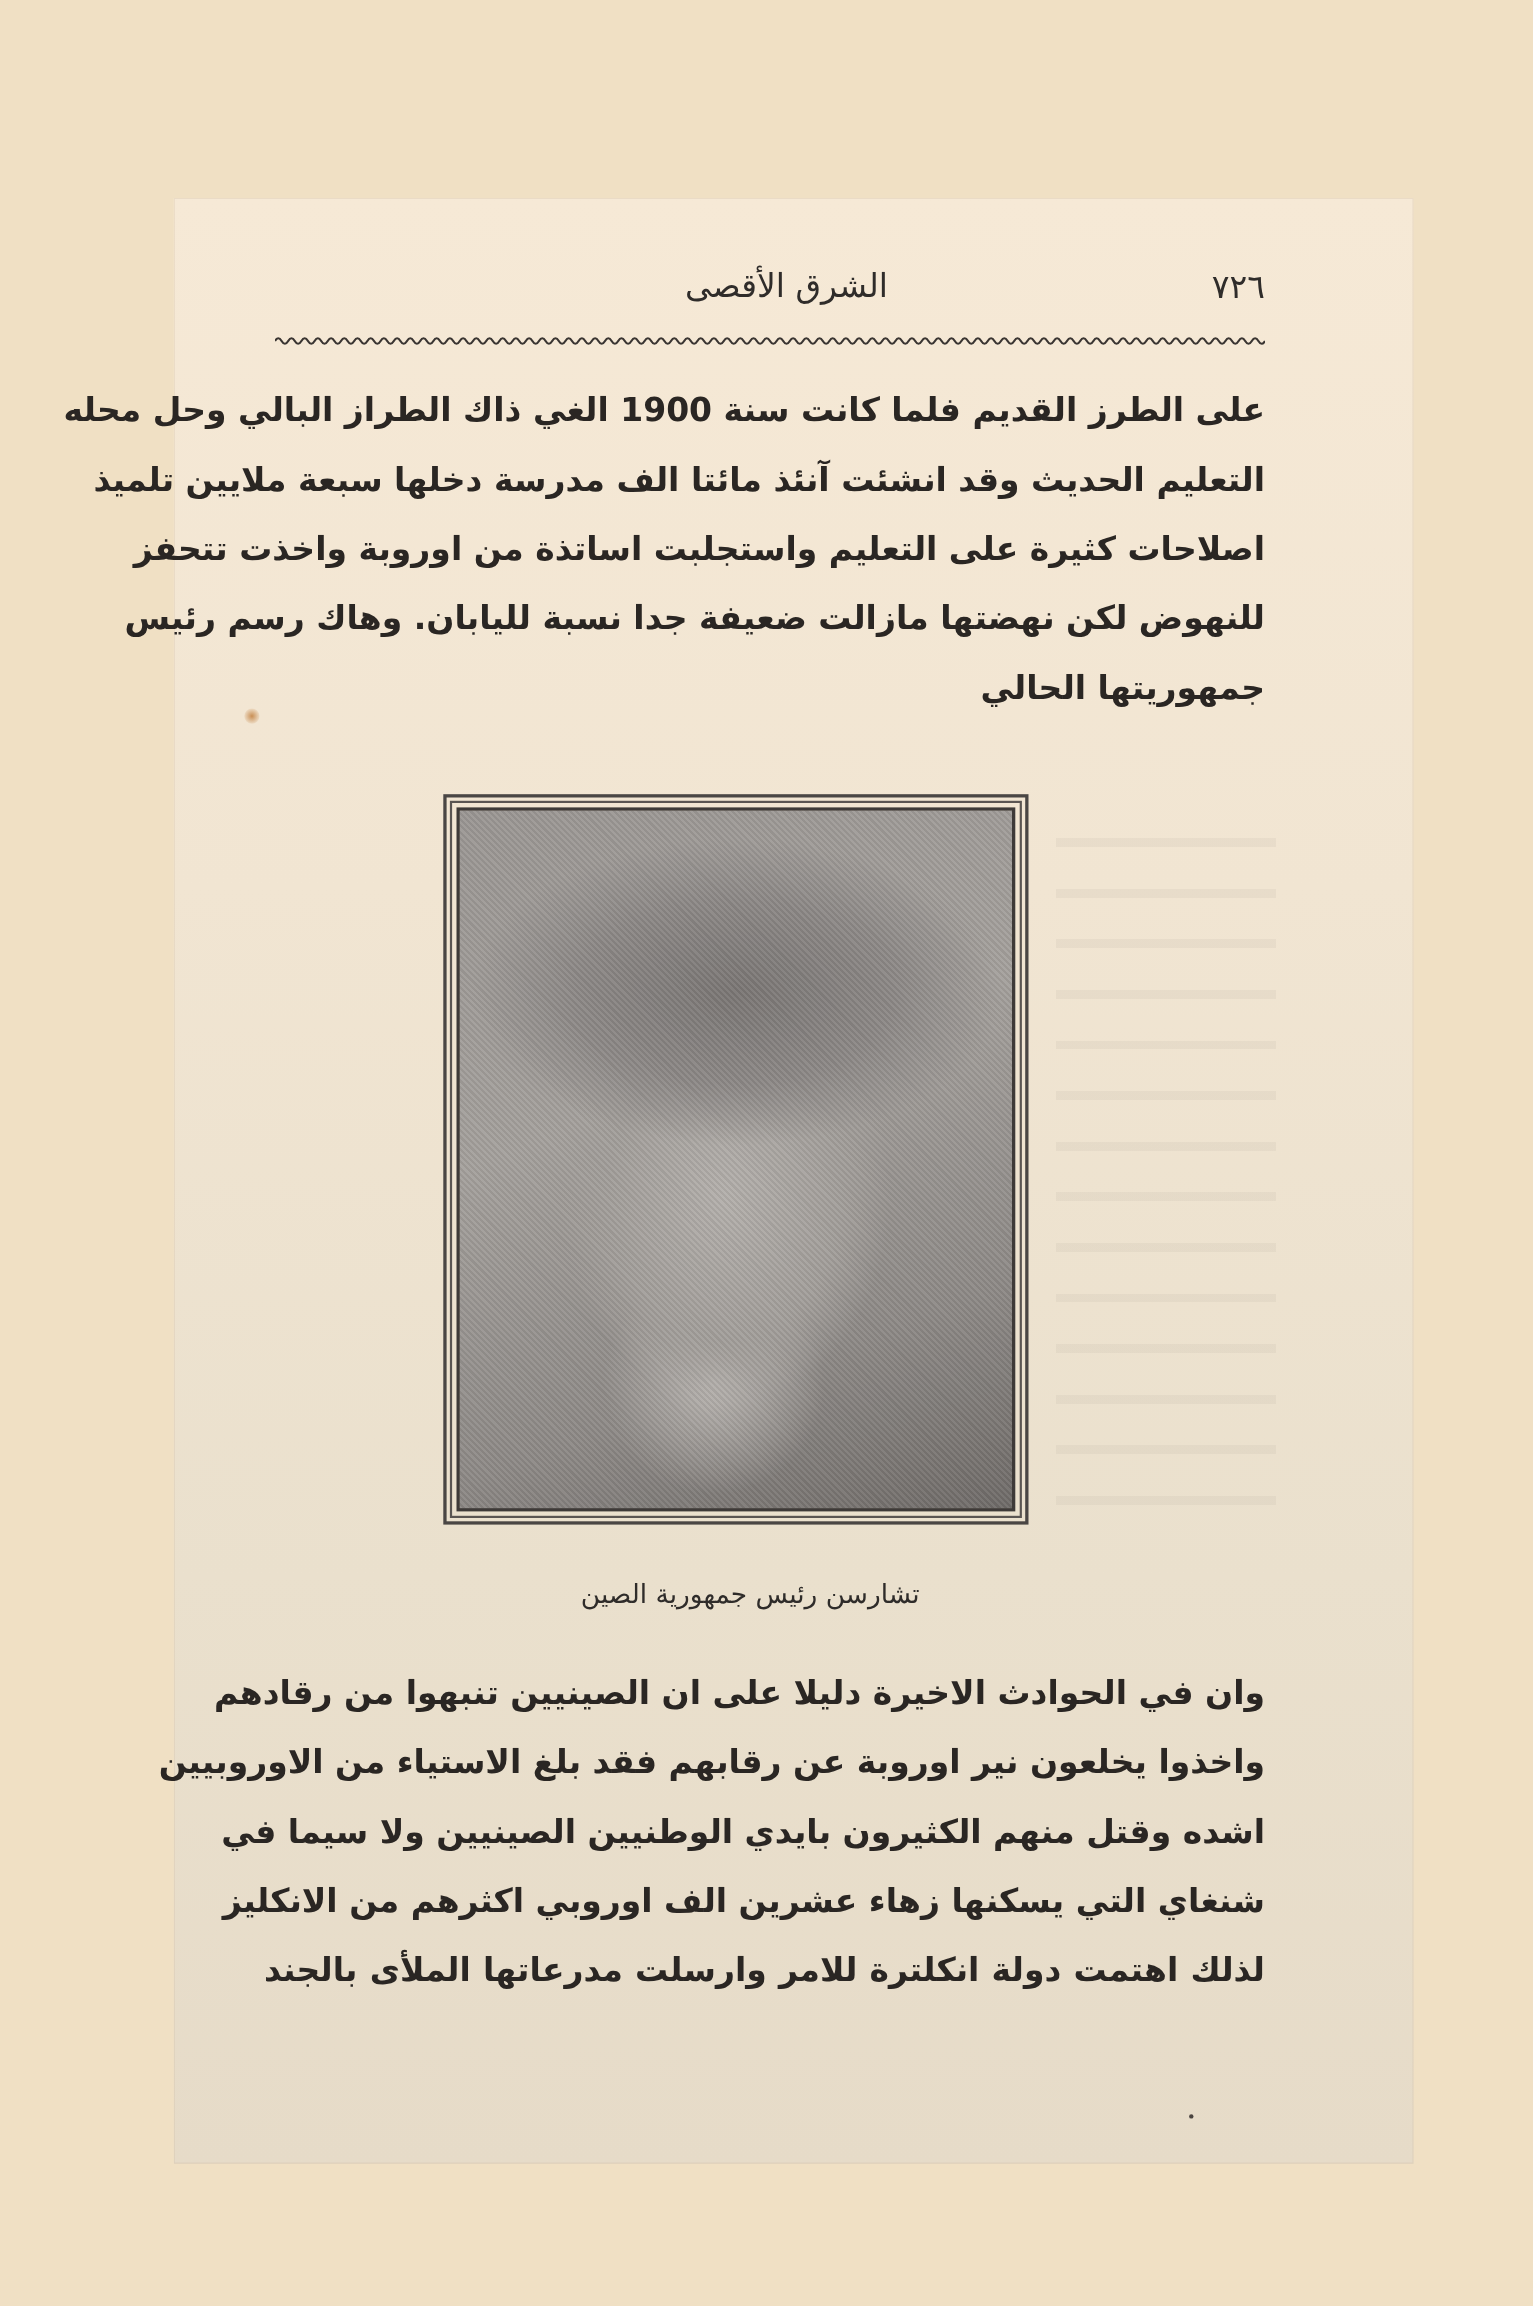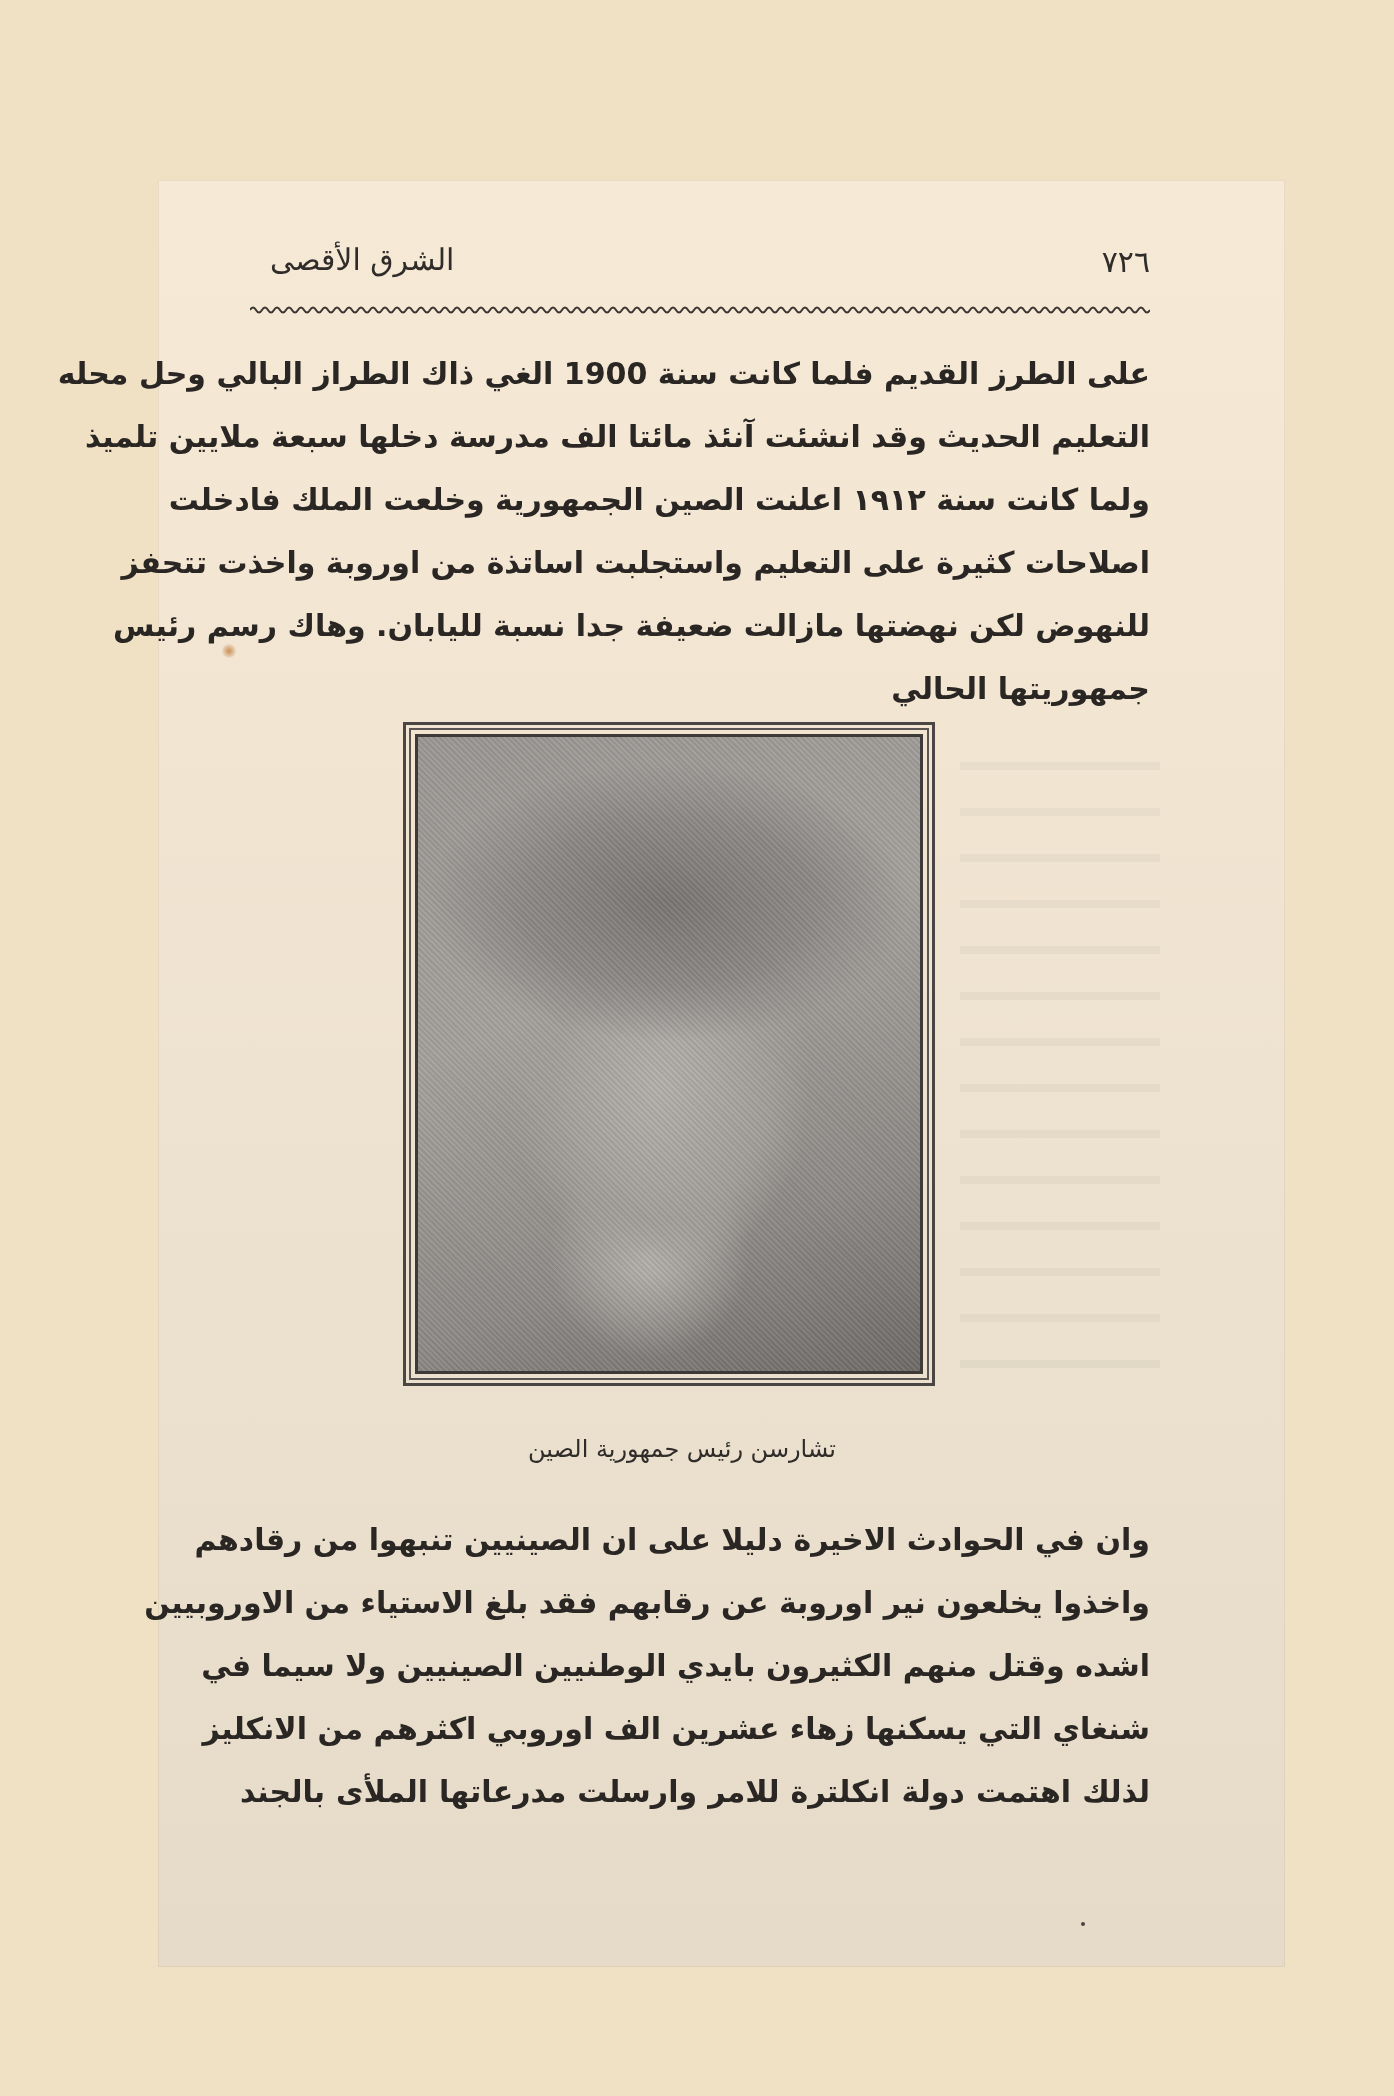--- a/index.html
+++ b/index.html
@@ -37,21 +37,21 @@
     top: 2px;
     font-family: "DejaVu Sans", sans-serif;
     font-size: 30px;
     color: #2f2c2a;
   }
   .running-title {
     position: absolute;
     left: 0;
     right: 0;
     top: 0;
-    text-align: left;
+    text-align: center;
     font-family: "DejaVu Serif", serif;
     font-size: 30px;
     color: #2f2c2a;
     padding-left: 40px;
   }
   .wavy-rule {
     position: absolute;
     left: 250px;
     top: 304px;
     width: 900px;
@@ -172,21 +172,20 @@
   <span class="running-title">الشرق الأقصى</span>
 </div>
 
 <svg class="wavy-rule" viewBox="0 0 900 12" preserveAspectRatio="none">
   <path d="M0 6 Q 3 1 6 6 T 12 6 T 18 6 T 24 6 T 30 6 T 36 6 T 42 6 T 48 6 T 54 6 T 60 6 T 66 6 T 72 6 T 78 6 T 84 6 T 90 6 T 96 6 T 102 6 T 108 6 T 114 6 T 120 6 T 126 6 T 132 6 T 138 6 T 144 6 T 150 6 T 156 6 T 162 6 T 168 6 T 174 6 T 180 6 T 186 6 T 192 6 T 198 6 T 204 6 T 210 6 T 216 6 T 222 6 T 228 6 T 234 6 T 240 6 T 246 6 T 252 6 T 258 6 T 264 6 T 270 6 T 276 6 T 282 6 T 288 6 T 294 6 T 300 6 T 306 6 T 312 6 T 318 6 T 324 6 T 330 6 T 336 6 T 342 6 T 348 6 T 354 6 T 360 6 T 366 6 T 372 6 T 378 6 T 384 6 T 390 6 T 396 6 T 402 6 T 408 6 T 414 6 T 420 6 T 426 6 T 432 6 T 438 6 T 444 6 T 450 6 T 456 6 T 462 6 T 468 6 T 474 6 T 480 6 T 486 6 T 492 6 T 498 6 T 504 6 T 510 6 T 516 6 T 522 6 T 528 6 T 534 6 T 540 6 T 546 6 T 552 6 T 558 6 T 564 6 T 570 6 T 576 6 T 582 6 T 588 6 T 594 6 T 600 6 T 606 6 T 612 6 T 618 6 T 624 6 T 630 6 T 636 6 T 642 6 T 648 6 T 654 6 T 660 6 T 666 6 T 672 6 T 678 6 T 684 6 T 690 6 T 696 6 T 702 6 T 708 6 T 714 6 T 720 6 T 726 6 T 732 6 T 738 6 T 744 6 T 750 6 T 756 6 T 762 6 T 768 6 T 774 6 T 780 6 T 786 6 T 792 6 T 798 6 T 804 6 T 810 6 T 816 6 T 822 6 T 828 6 T 834 6 T 840 6 T 846 6 T 852 6 T 858 6 T 864 6 T 870 6 T 876 6 T 882 6 T 888 6 T 894 6 T 900 6" fill="none" stroke="#3a3532" stroke-width="2"></path>
 </svg>
 
 <div class="body-text para1">
   <span class="line">على الطرز القديم فلما كانت سنة 1900 الغي ذاك الطراز البالي وحل محله</span>
   <span class="line">التعليم الحديث وقد انشئت آنئذ مائتا الف مدرسة دخلها سبعة ملايين تلميذ</span>
-  <span class="line">ولما كانت سنة ١٩١٢ اعلنت الصين الجمهورية وخلعت الملك فادخلت</span>
   <span class="line">اصلاحات كثيرة على التعليم واستجلبت اساتذة من اوروبة واخذت تتحفز</span>
   <span class="line">للنهوض لكن نهضتها مازالت ضعيفة جدا نسبة لليابان. وهاك رسم رئيس</span>
   <span class="line short">جمهوريتها الحالي</span>
 </div>
 
 <div class="figure">
   <div class="frame-outer"></div>
   <div class="frame-mid"></div>
   <div class="frame-inner"></div>
 </div>

